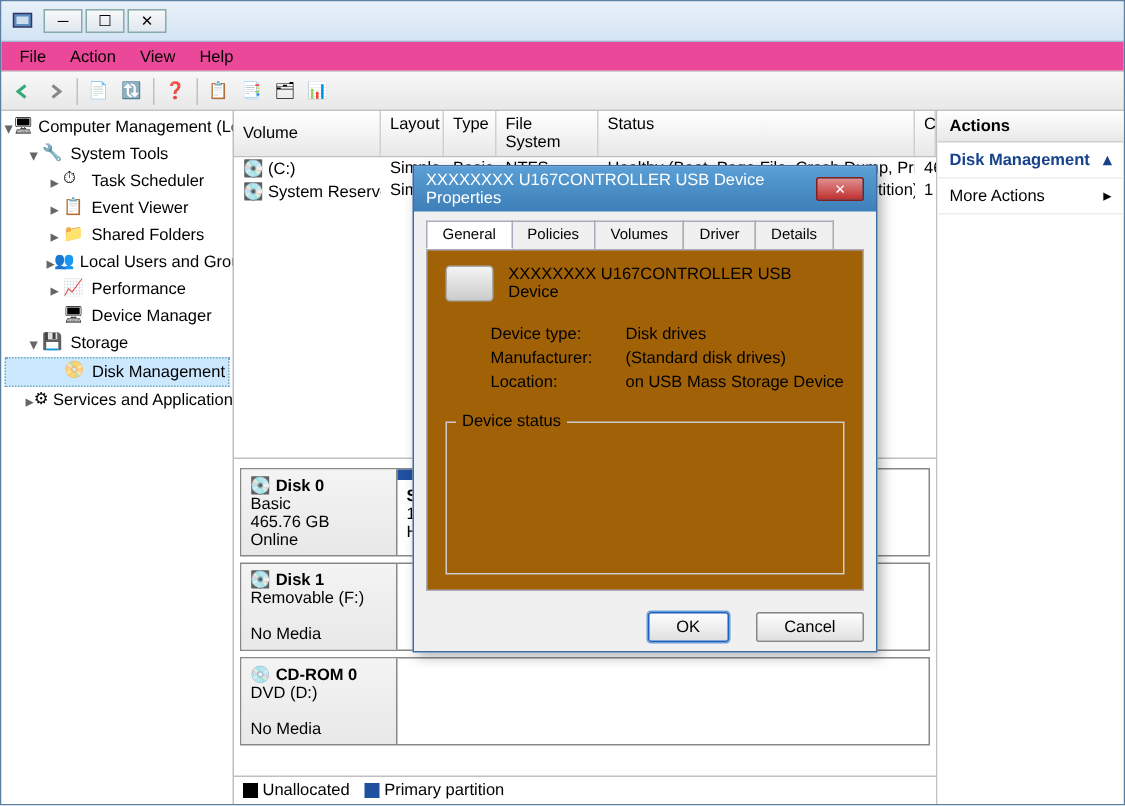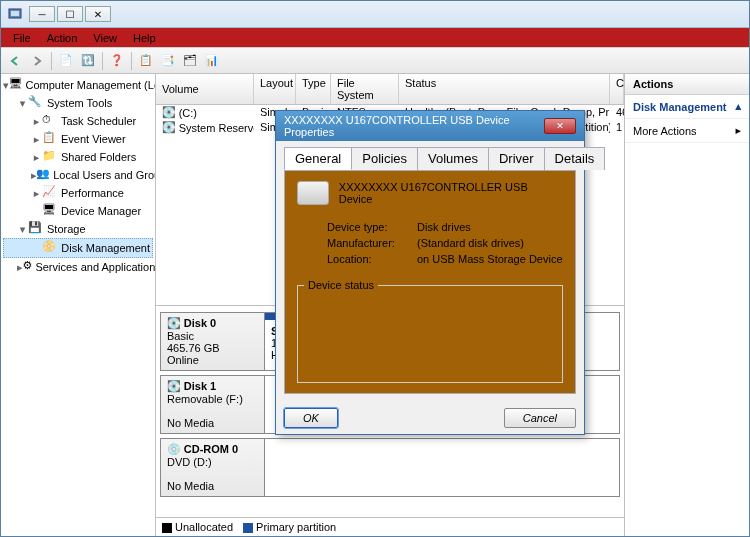--- a/index.html
+++ b/index.html
@@ -5,21 +5,21 @@
 * { margin: 0; padding: 0; box-sizing: border-box; font-family: "Segoe UI", Tahoma, sans-serif; font-size: 11px; }
 body { background: #fff; width: 750px; height: 537px; overflow: hidden; position: relative; }
 
 .window { width: 750px; height: 537px; border: 1px solid #5a7fa0; background: #fff; display: flex; flex-direction: column; }
 .titlebar { height: 27px; background: linear-gradient(#e8f0f8, #d4e4f4); display: flex; align-items: center; padding: 0 6px; border-bottom: 1px solid #a0b8d0; }
 .titlebar .icon { width: 16px; height: 16px; margin-right: 6px; }
 .titlebar .title { flex: 1; color: #000; }
 .titlebar .wc { display: flex; gap: 2px; }
 .titlebar .wc div { width: 26px; height: 16px; border: 1px solid #8aa; background: linear-gradient(#f8f8f8,#e0e8f0); display:flex; align-items:center; justify-content:center; font-size:10px; cursor:pointer; }
 
-.menubar { height: 20px; background: #b91c1c; display: flex; align-items: center; padding: 0 4px; border-bottom: 1px solid #d0d0d0; }
+.menubar { height: 20px; background: #ec4899; display: flex; align-items: center; padding: 0 4px; border-bottom: 1px solid #d0d0d0; }
 .menubar span { padding: 2px 8px; cursor: pointer; }
 
 .toolbar { height: 26px; background: linear-gradient(#f8f8f8,#e8e8e8); display: flex; align-items: center; padding: 0 4px; gap: 2px; border-bottom: 1px solid #c0c0c0; }
 .toolbar .tb { width: 20px; height: 20px; display:flex; align-items:center; justify-content:center; cursor:pointer; border:1px solid transparent; }
 .toolbar .sep { width:1px; height:18px; background:#c0c0c0; margin:0 2px; }
 
 .content { flex: 1; display: flex; min-height: 0; }
 .tree { width: 155px; background: #fff; border-right: 1px solid #c0c0c0; padding: 2px; overflow: hidden; }
 .tree .node { display: flex; align-items: center; padding: 1px 2px; cursor: pointer; white-space: nowrap; }
 .tree .node.sel { background: #cce8ff; border:1px dotted #7ab; }
@@ -56,32 +56,32 @@
 .actions { width: 124px; background:#fff; display:flex; flex-direction:column; }
 .actions .hdr { background:linear-gradient(#fff,#e8e8e8); padding:4px 8px; font-weight:bold; border-bottom:1px solid #d0d0d0; }
 .actions .item { padding:5px 8px; cursor:pointer; display:flex; justify-content:space-between; align-items:center; border-bottom:1px solid #eee; }
 .actions .item.bold { color:#15428b; font-weight:bold; }
 
 
 .dialog { position:absolute; left:275px; top:110px; width:310px; height:325px; background:#f0f0f0; border:1px solid #3b6ea5; box-shadow:3px 3px 8px rgba(0,0,0,0.3); display:flex; flex-direction:column; }
 .dialog .dtitle { height:24px; background:linear-gradient(#5a9fd6,#3d7fb8); color:#fff; display:flex; align-items:center; padding:15px 8px; font-size:11px; }
 .dialog .dtitle .x { margin-left:auto; background:linear-gradient(#e09090,#c03030); color:#fff; width:34px; height:16px; display:flex; align-items:center; justify-content:center; border:1px solid #802020; border-radius:2px; cursor:pointer; font-size:9px; }
 .dialog .tabs { display:flex; padding:6px 8px 0 8px; }
-.dialog .tab { padding:3px 10px; background:#f0f0f0; border:1px solid #aab; border-bottom:none; margin-right:-1px; cursor:pointer; font-size:13px; }
+.dialog .tab { padding:3px 10px; background:#f0f0f0; border:1px solid #aab; border-bottom:none; margin-right:-1px; cursor:pointer; font-size:10px; }
 .dialog .tab.active { background:#fff; border-bottom:1px solid #fff; position:relative; z-index:2; }
 .dialog .tabbody { flex:1; margin:0 8px 8px 8px; background:#a16207; border:1px solid #aab; padding:10px 12px; display:flex; flex-direction:column; }
 .dialog .devname { display:flex; align-items:center; gap:10px; margin-bottom:14px; }
 .dialog .devname .dico { width:32px; height:24px; background:linear-gradient(#f4f4f4,#ccc); border:1px solid #aaa; border-radius:3px; }
 .dialog .proprow { display:flex; margin:2px 0 2px 30px; }
 .dialog .proprow .k { width:90px; }
 .dialog fieldset { margin-top:12px; border:1px solid #ccc; padding:6px; flex:1; display:flex; flex-direction:column; }
 .dialog fieldset legend { padding:0 4px; }
 .dialog .status { flex:1; border:1px solid #abc; background:#fff; padding:4px; margin-top:2px; position:relative; }
 .dialog .status .sb { position:absolute; right:0; top:0; bottom:0; width:16px; background:#f0f0f0; border-left:1px solid #ccc; }
-.dialog .btns { display:flex; justify-content:space-between; gap:6px; padding:6px 8px;font-style:italic; }
+.dialog .btns { display:flex; justify-content:flex-end; gap:18px; padding:6px 8px; }
 .dialog .btn { padding:3px 18px; background:linear-gradient(#fdfdfd,#e0e0e0); border:1px solid #888; cursor:pointer; border-radius:2px; }
 .dialog .btn.def { border-color:#2060c0; outline:1px solid #6a9fd8; }
 
 svg { display:block; }
 </style>
 </head>
 <body>
 
 <div class="window">
   <div class="titlebar">

